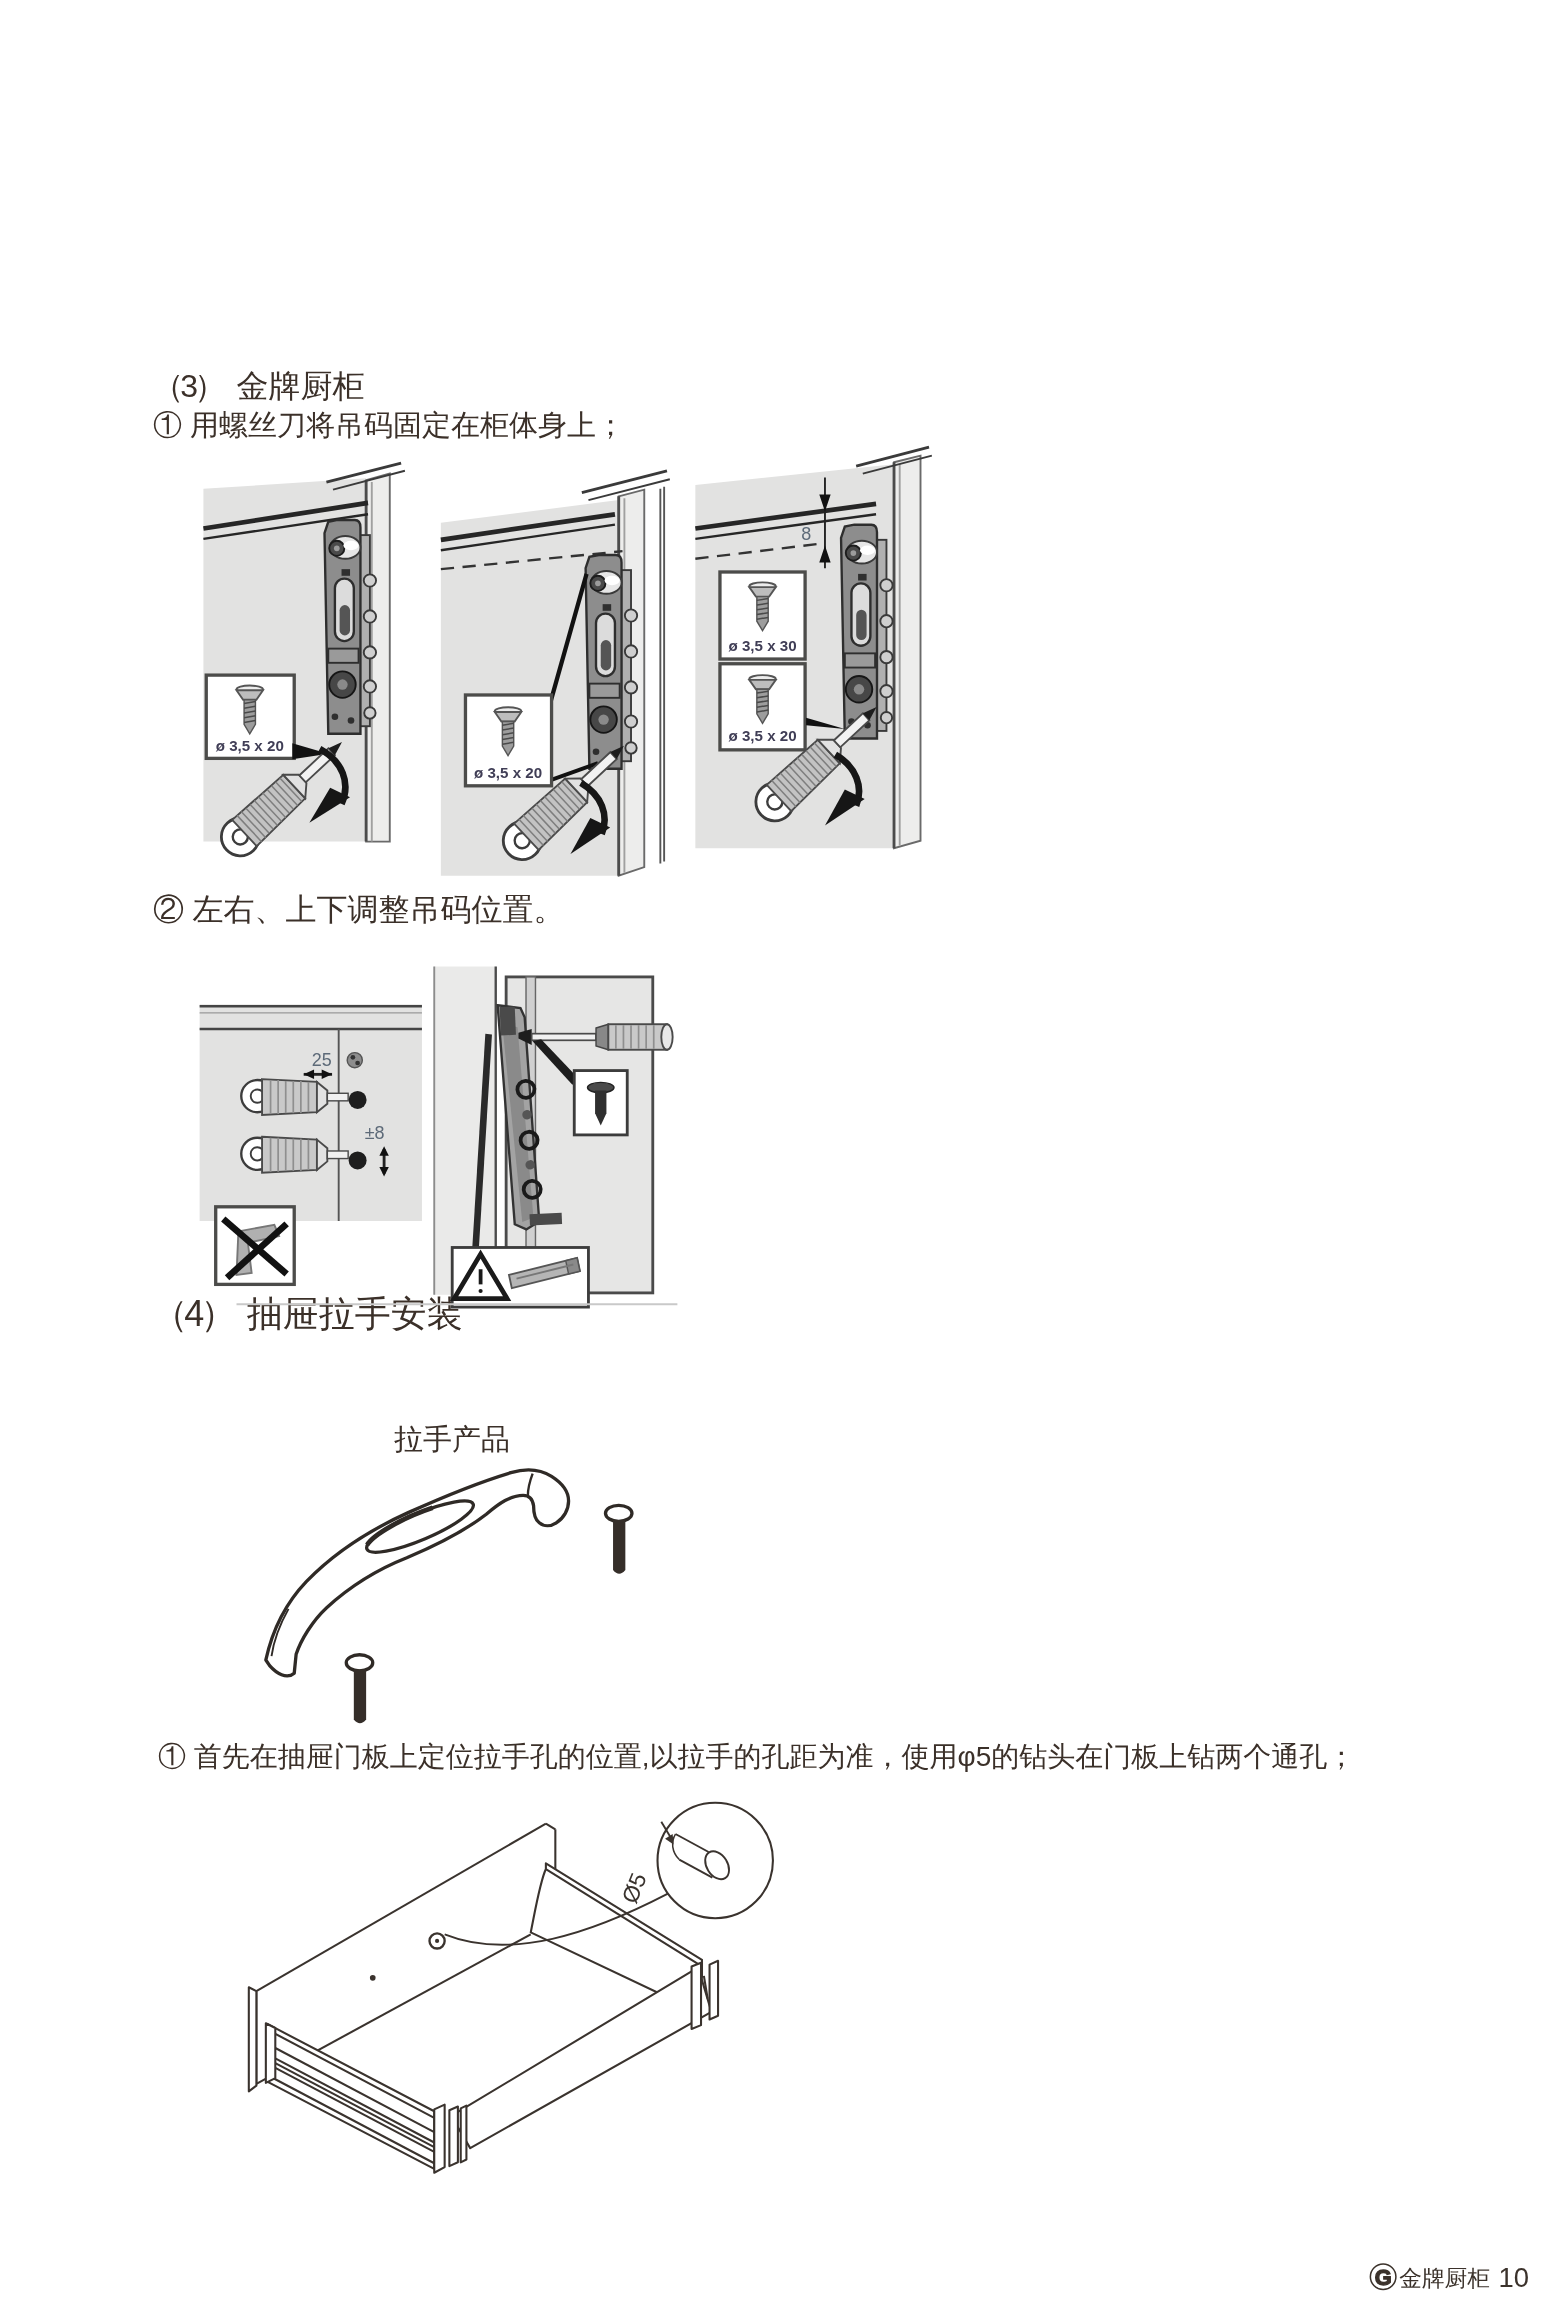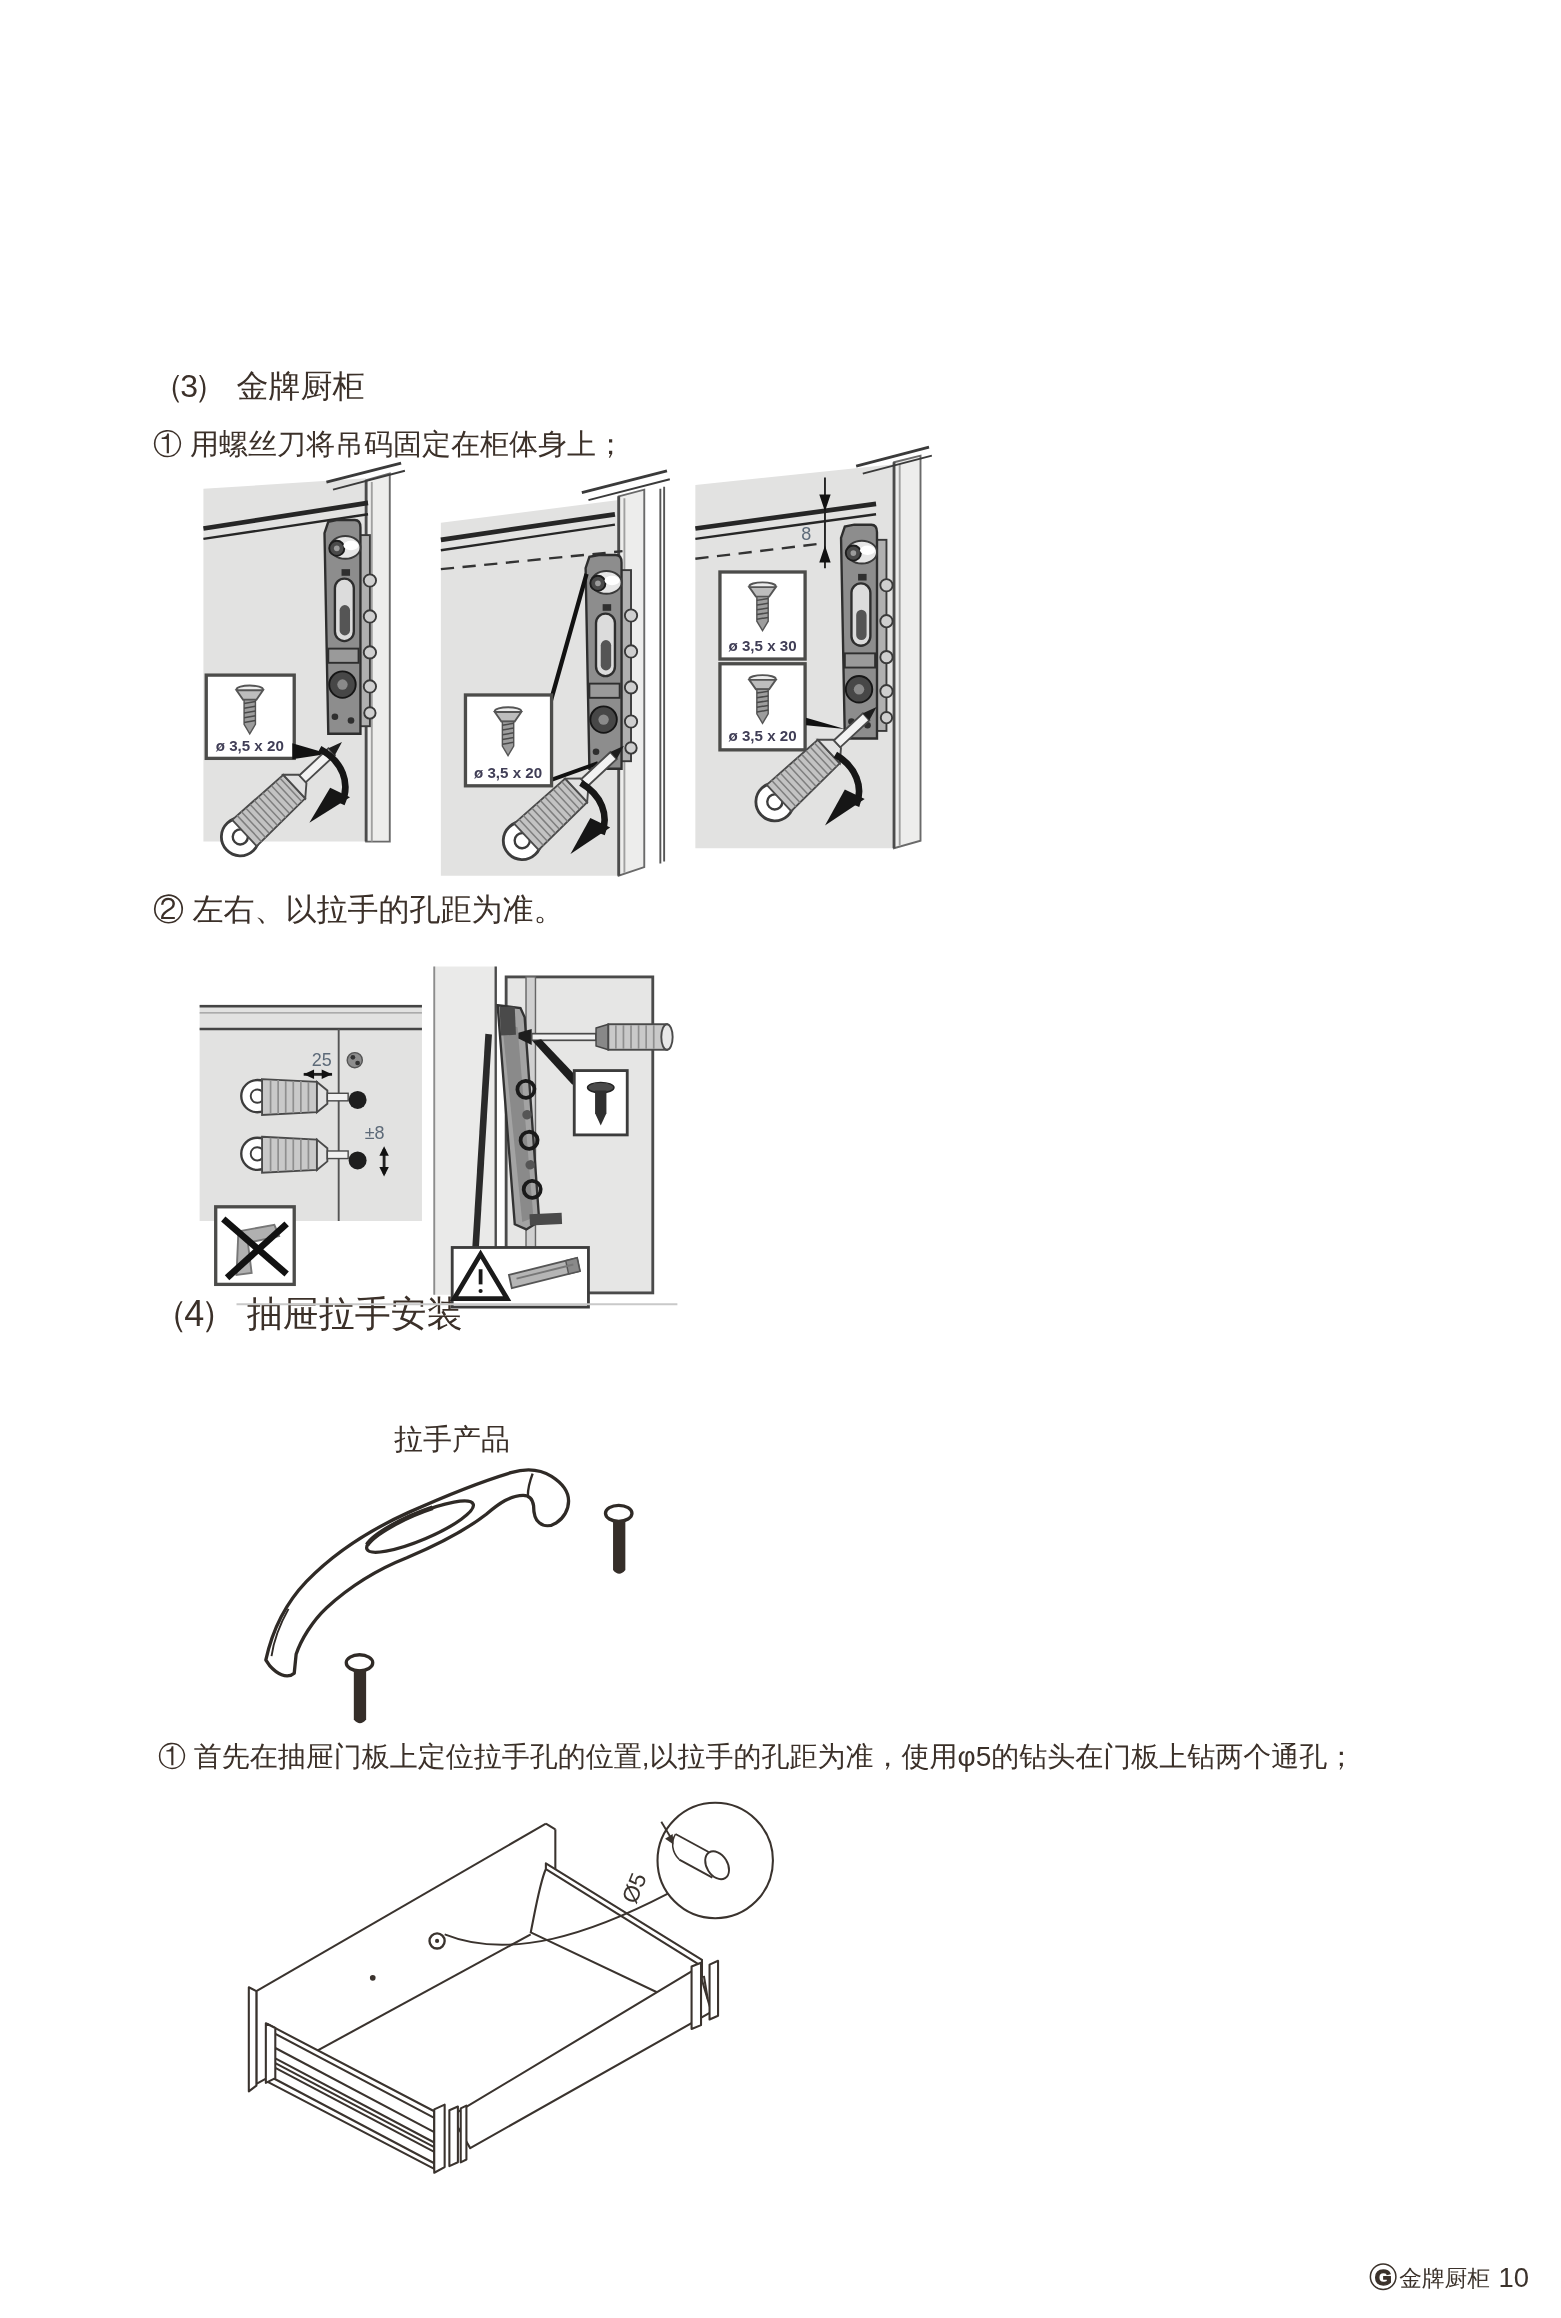--- a/index.html
+++ b/index.html
@@ -1,22 +1,22 @@
 <!DOCTYPE html>
 <html style="font-size:15px"><head><meta charset="utf-8">
 <style>
 html,body{margin:0;padding:0}
 body{width:1561px;height:2319px;position:relative;background:#fff;font-family:"Liberation Sans",sans-serif;color:#3b3029;overflow:hidden}
 .t{position:absolute;white-space:nowrap}
 svg{position:absolute;overflow:visible}
 </style></head>
 <body>
 <div class="t" style="left:152px;top:365px;font-size:32px;"><span style="letter-spacing:-3.8px">（3）</span><span style="margin-left:14px">金牌厨柜</span></div>
-<div class="t" style="left:153px;top:425px;font-size:29px;">① 用螺丝刀将吊码固定在柜体身上；</div>
-<div class="t" style="left:153px;top:889px;font-size:31px;">② 左右、以拉手的孔距为准。</div>
+<div class="t" style="left:153px;top:406px;font-size:29px;">① 用螺丝刀将吊码固定在柜体身上；</div>
+<div class="t" style="left:153px;top:889px;font-size:31px;">② 左右、上下调整吊码位置。</div>
 <div class="t" style="left:152px;top:1290px;font-size:36px;"><span style="letter-spacing:-3.8px">（4）</span><span style="margin-left:14px">抽屉拉手安装</span></div>
 <div class="t" style="left:394px;top:1420px;font-size:29px;">拉手产品</div>
 <div class="t" style="left:158px;top:1738px;font-size:28px;">① 首先在抽屉门板上定位拉手孔的位置,以拉手的孔距为准，使用φ5的钻头在门板上钻两个通孔；</div>
 
 <svg id="fig1" style="left:0;top:0" width="1561" height="2319" viewBox="0 0 1650 2450">
 <defs>
 <g id="bracket">
 
   <rect x="36" y="16" width="14" height="202" fill="#b0b0b0" stroke="#3a3a3a" stroke-width="2"></rect>
   <circle cx="50" cy="64" r="6.5" fill="#cfcfcf" stroke="#3a3a3a" stroke-width="2"></circle>

